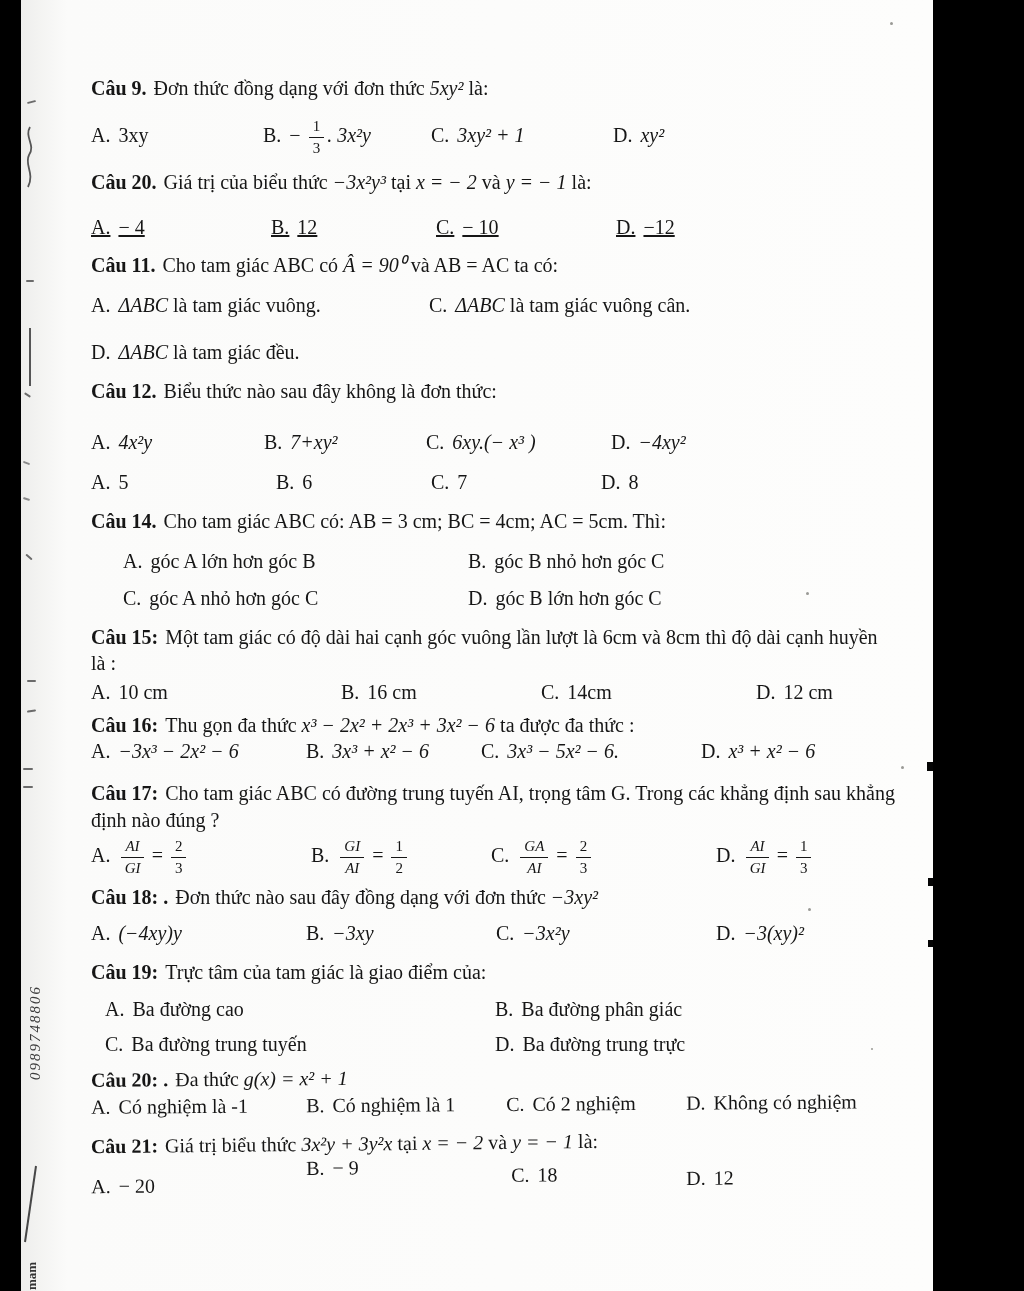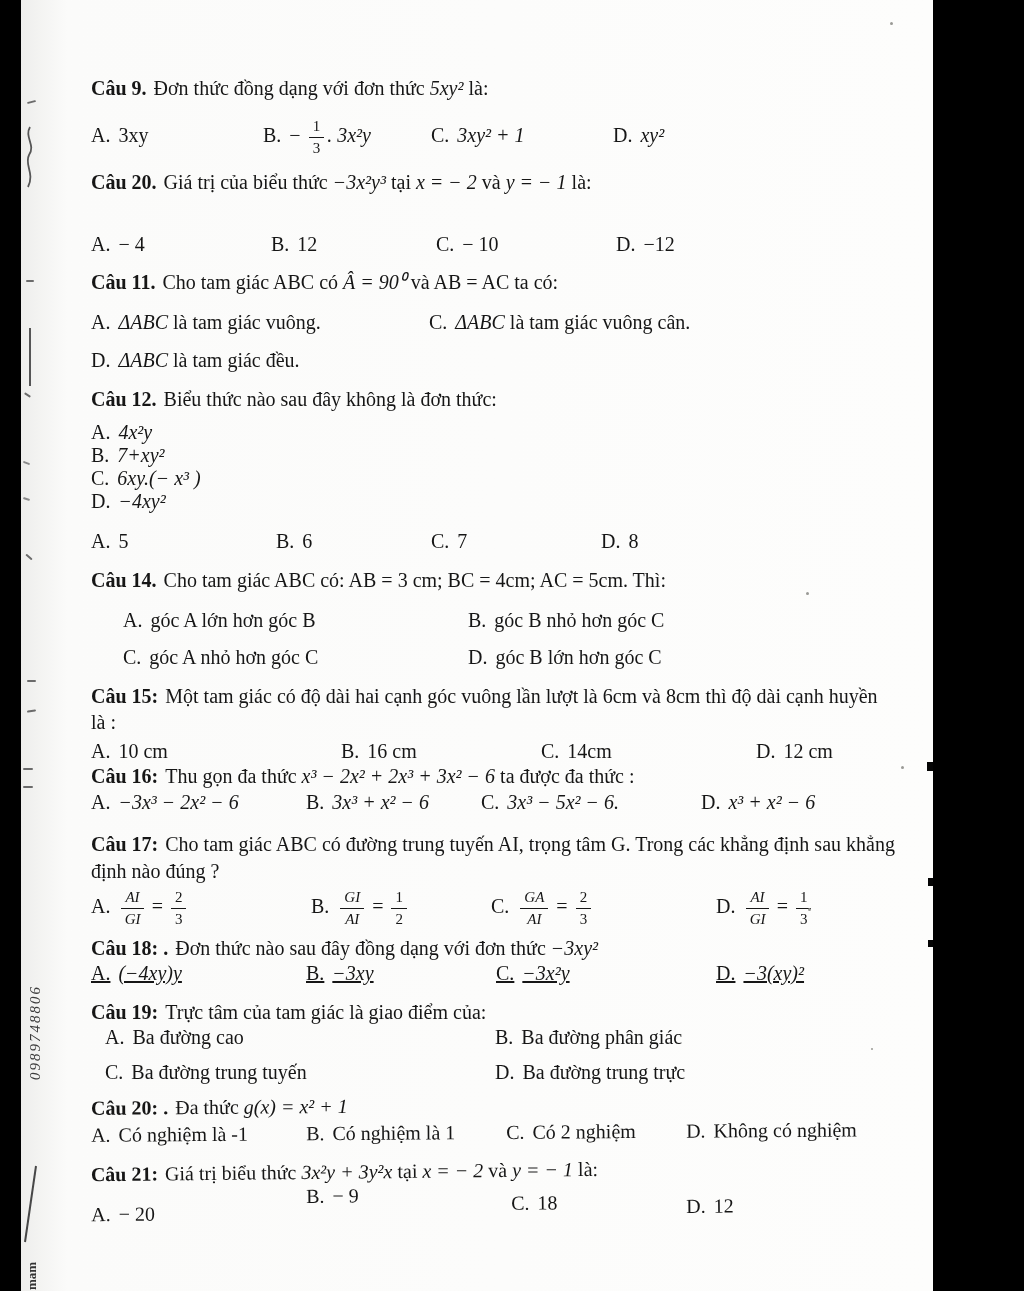--- a/index.html
+++ b/index.html
@@ -55,38 +55,38 @@
             <div class="opt" style="width: 168px;"><span class="okey">B.</span><span class="t">− </span><span class="frac">
                 <span class="fnum">1</span>
                 <span class="fden">3</span>
               </span><span class="m">. 3x²y</span></div>
             <div class="opt" style="width: 182px;"><span class="okey">C.</span><span class="m">3xy² + 1</span></div>
             <div class="opt"><span class="okey">D.</span><span class="m">xy²</span></div>
           </div>
         </section>
         <section class="q" style="margin-bottom: 13px;">
           <p class="qline"><span class="qnum">Câu 20.</span><span class="t">Giá trị của biểu thức </span><span class="m">−3x²y³</span><span class="t"> tại </span><span class="m">x = − 2</span><span class="t"> và </span><span class="m">y = − 1</span><span class="t"> là:</span></p>
-          <div class="opts" style="margin-top: 37px;">
+          <div class="opts" style="margin-top: 20px; text-decoration: underline;">
             <div class="opt" style="width: 180px;"><span class="okey">A.</span><span class="t">− 4</span></div>
             <div class="opt" style="width: 165px;"><span class="okey">B.</span><span class="t">12</span></div>
             <div class="opt" style="width: 180px;"><span class="okey">C.</span><span class="t">− 10</span></div>
             <div class="opt"><span class="okey">D.</span><span class="t">−12</span></div>
           </div>
         </section>
         <section class="q" style="margin-bottom: 14px;">
           <p class="qline"><span class="qnum">Câu 11.</span><span class="t">Cho tam giác ABC có </span><span class="m">Â = 90⁰</span><span class="t"> và AB = AC ta có:</span></p>
-          <div class="opts grid2" style="margin-top: 16px; grid-template-columns: 338px 1fr; row-gap: 15px; padding-left: 0px;">
+          <div class="opts grid2" style="margin-top: 16px; grid-template-columns: 338px 1fr; row-gap: 24px; padding-left: 0px;">
             <div class="opt"><span class="okey">A.</span><span class="m">ΔABC</span><span class="t"> là tam giác vuông.</span></div>
             <div class="opt"><span class="okey">C.</span><span class="m">ΔABC</span><span class="t"> là tam giác vuông cân.</span></div>
             <div class="opt"><span class="okey">D.</span><span class="m">ΔABC</span><span class="t"> là tam giác đều.</span></div>
           </div>
         </section>
         <section class="q" style="margin-bottom: 16px;">
           <p class="qline"><span class="qnum">Câu 12.</span><span class="t">Biểu thức nào sau đây không là đơn thức:</span></p>
-          <div class="opts" style="margin-top: 8px; flex-direction: column;">
+          <div class="opts" style="margin-top: 26px;">
             <div class="opt" style="width: 173px;"><span class="okey">A.</span><span class="m">4x²y</span></div>
             <div class="opt" style="width: 162px;"><span class="okey">B.</span><span class="m">7+xy²</span></div>
             <div class="opt" style="width: 185px;"><span class="okey">C.</span><span class="m">6xy.(− x³ )</span></div>
             <div class="opt"><span class="okey">D.</span><span class="m">−4xy²</span></div>
           </div>
         </section>
         <section class="q" style="margin-bottom: 14px;">
           <div class="opts" style="margin-top: 17px;">
             <div class="opt" style="width: 185px;"><span class="okey">A.</span><span class="t">5</span></div>
             <div class="opt" style="width: 155px;"><span class="okey">B.</span><span class="t">6</span></div>
@@ -96,21 +96,21 @@
         </section>
         <section class="q" style="margin-bottom: 14px;">
           <p class="qline"><span class="qnum">Câu 14.</span><span class="t">Cho tam giác ABC có: AB = 3 cm; BC = 4cm; AC = 5cm. Thì:</span></p>
           <div class="opts grid2" style="margin-top: 16px; grid-template-columns: 345px 1fr; row-gap: 14px; padding-left: 32px;">
             <div class="opt"><span class="okey">A.</span><span class="t">góc A lớn hơn góc B</span></div>
             <div class="opt"><span class="okey">B.</span><span class="t">góc B nhỏ hơn góc C</span></div>
             <div class="opt"><span class="okey">C.</span><span class="t">góc A nhỏ hơn góc C</span></div>
             <div class="opt"><span class="okey">D.</span><span class="t">góc B lớn hơn góc C</span></div>
           </div>
         </section>
-        <section class="q" style="">
+        <section class="q" style="margin-bottom: 8px;">
           <p class="qline"><span class="qnum">Câu 15:</span><span class="t">Một tam giác có độ dài hai cạnh góc vuông lần lượt là 6cm và 8cm thì độ dài cạnh huyền là :</span></p>
           <div class="opts" style="margin-top: 4px;">
             <div class="opt" style="width: 250px;"><span class="okey">A.</span><span class="t">10 cm</span></div>
             <div class="opt" style="width: 200px;"><span class="okey">B.</span><span class="t">16 cm</span></div>
             <div class="opt" style="width: 215px;"><span class="okey">C.</span><span class="t">14cm</span></div>
             <div class="opt"><span class="okey">D.</span><span class="t">12 cm</span></div>
           </div>
         </section>
         <section class="q" style="margin-bottom: 17px;">
           <p class="qline"><span class="qnum">Câu 16:</span><span class="t">Thu gọn đa thức </span><span class="m">x³ − 2x² + 2x³ + 3x² − 6</span><span class="t"> ta được đa thức :</span></p>
@@ -149,30 +149,30 @@
                 <span class="fnum">AI</span>
                 <span class="fden">GI</span>
               </span><span class="t"> = </span><span class="frac">
                 <span class="fnum">1</span>
                 <span class="fden">3</span>
               </span></div>
           </div>
         </section>
         <section class="q" style="margin-bottom: 14px;">
           <p class="qline"><span class="qnum">Câu 18: .</span><span class="t">Đơn thức nào sau đây đồng dạng với đơn thức </span><span class="m">−3xy²</span></p>
-          <div class="opts" style="margin-top: 1px; text-decoration: underline;">
+          <div class="opts" style="margin-top: 12px;">
             <div class="opt" style="width: 215px;"><span class="okey">A.</span><span class="m">(−4xy)y</span></div>
             <div class="opt" style="width: 190px;"><span class="okey">B.</span><span class="m">−3xy</span></div>
             <div class="opt" style="width: 220px;"><span class="okey">C.</span><span class="m">−3x²y</span></div>
             <div class="opt"><span class="okey">D.</span><span class="m">−3(xy)²</span></div>
           </div>
         </section>
         <section class="q" style="margin-bottom: 8px;">
           <p class="qline"><span class="qnum">Câu 19:</span><span class="t">Trực tâm của tam giác là giao điểm của:</span></p>
-          <div class="opts grid2" style="margin-top: 0; grid-template-columns: 390px 1fr; row-gap: 12px; padding-left: 14px;">
+          <div class="opts grid2" style="margin-top: 12px; grid-template-columns: 390px 1fr; row-gap: 12px; padding-left: 14px;">
             <div class="opt"><span class="okey">A.</span><span class="t">Ba đường cao</span></div>
             <div class="opt"><span class="okey">B.</span><span class="t">Ba đường phân giác</span></div>
             <div class="opt"><span class="okey">C.</span><span class="t">Ba đường trung tuyến</span></div>
             <div class="opt"><span class="okey">D.</span><span class="t">Ba đường trung trực</span></div>
           </div>
         </section>
         <section class="q" style="transform: rotate(-0.4deg); margin-bottom: 13px;">
           <p class="qline"><span class="qnum">Câu 20: .</span><span class="t">Đa thức </span><span class="m">g(x) = x² + 1</span></p>
           <div class="opts" style="margin-top: 3px;">
             <div class="opt" style="width: 215px;"><span class="okey">A.</span><span class="t">Có nghiệm là -1</span></div>

